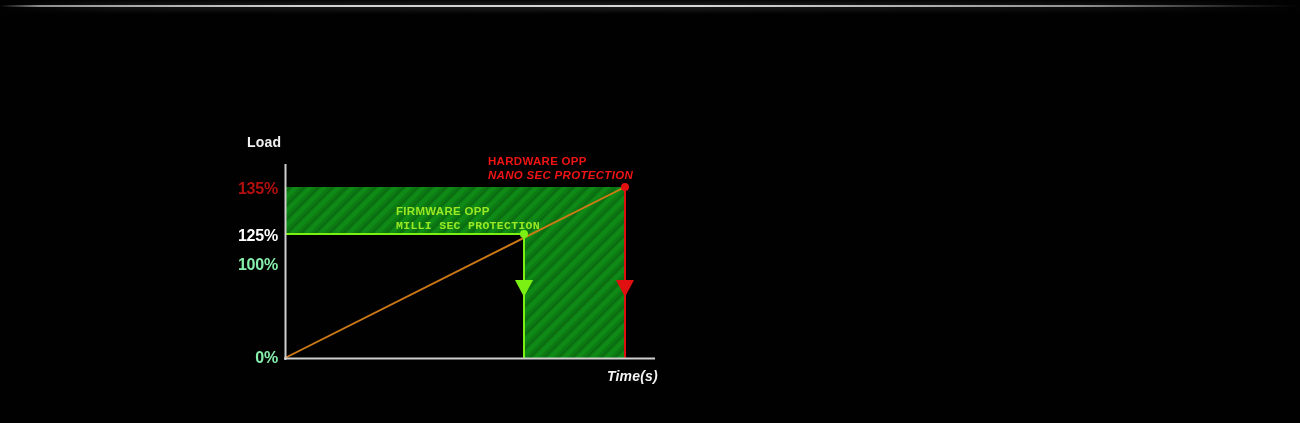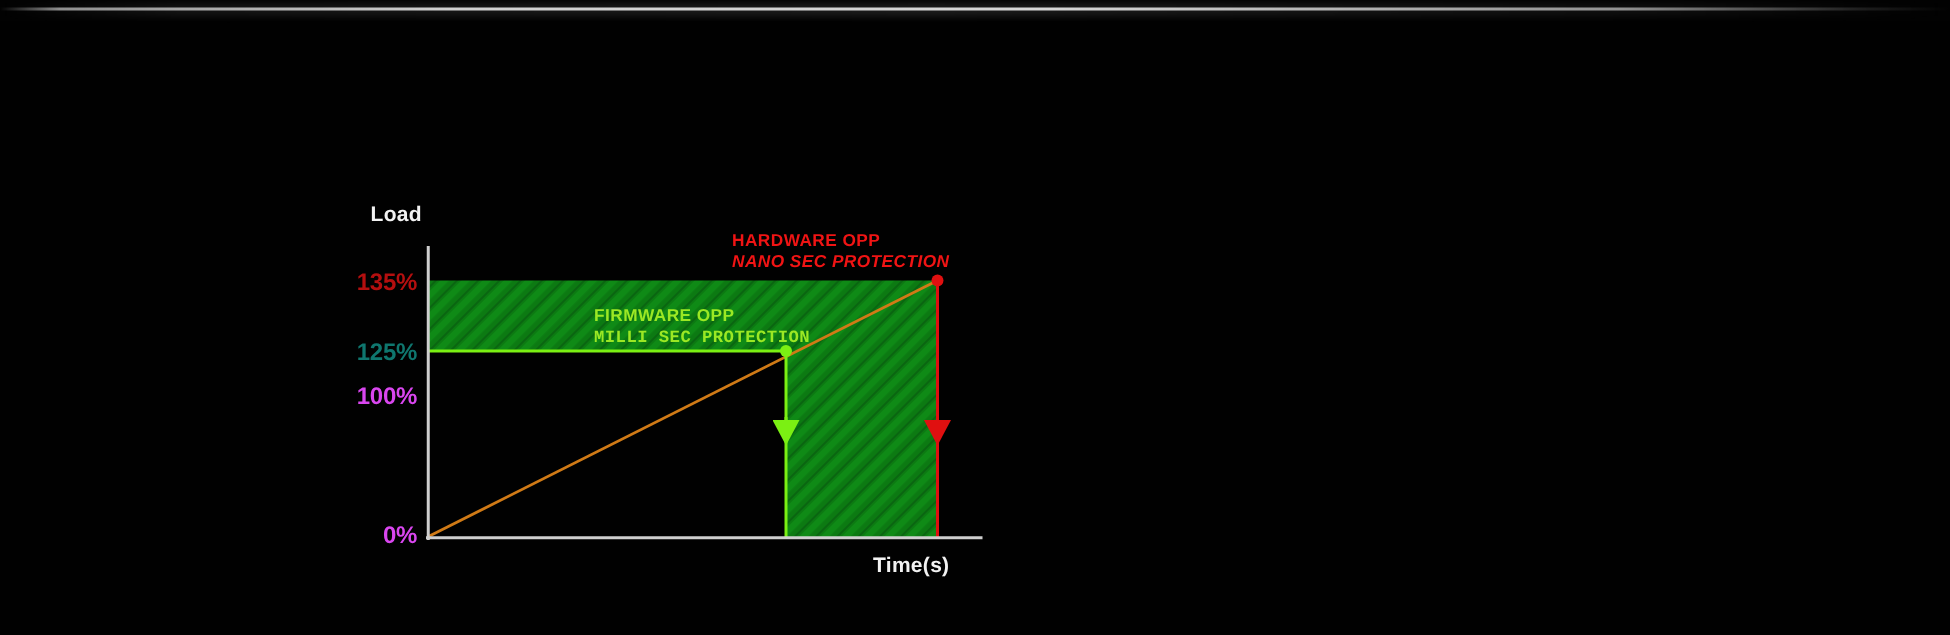--- a/index.html
+++ b/index.html
@@ -87,22 +87,22 @@
     font-weight: bold;
     color: #f2f2f2;
     letter-spacing: 0.2px;
   }
   .tick {
     font-size: 16px;
     font-weight: bold;
     text-align: right;
     letter-spacing: -0.2px;
   }
-  .tick-white { color: #d946ef; }
-  .tick-green { color: #0f766e; }
+  .tick-white { color: #86efac; }
+  .tick-green { color: #ffffff; }
   .tick-red   { color: #b40f0f; }
 
   .annot {
     font-size: 11.5px;
     font-weight: bold;
     letter-spacing: 0.3px;
     line-height: 13px;
   }
   .annot-red   { color: #f01414; }
   .annot-green { color: #9be824; }
@@ -155,21 +155,21 @@
         <line x1="625" y1="236" x2="625" y2="252" stroke="#e01010" stroke-width="2" marker-end="url(#redArrow)"></line>
         <circle cx="625" cy="145" r="4" fill="#e01010"></circle>
       </g>
 
       <line x1="285.5" y1="122" x2="285.5" y2="318" stroke="#cfcfcf" stroke-width="2"></line>
       <line x1="284" y1="316.5" x2="655" y2="316.5" stroke="#cfcfcf" stroke-width="2"></line>
     </svg>
 
     <div class="txt axis-title" style="left:247px; top:93px;">Load</div>
 
-    <div class="txt axis-title" style="left:582px; top:327px;">Time(s)</div>
+    <div class="txt axis-title" style="left:607px; top:327px;font-style:italic;">Time(s)</div>
 
     <div class="txt tick tick-red" style="left:228px; top:139px; width:50px;">135%</div>
 
     <div class="txt tick tick-green" style="left:228px; top:186px; width:50px;">125%</div>
 
     <div class="txt tick tick-white" style="left:228px; top:215px; width:50px;">100%</div>
 
     <div class="txt tick tick-white" style="left:228px; top:308px; width:50px;">0%</div>
 
     <div class="txt annot annot-red" style="left:488px; top:113px;text-align:right;">HARDWARE OPP</div>

